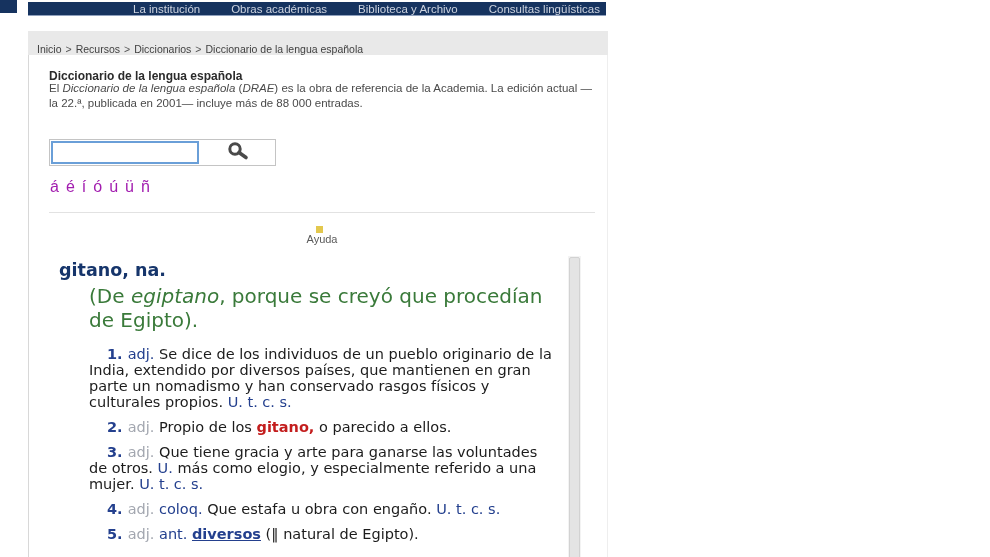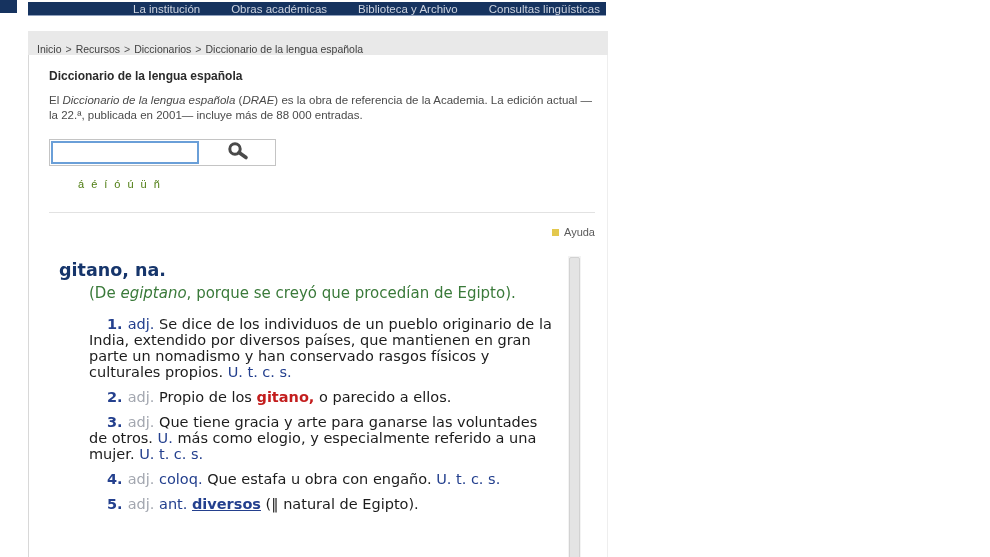--- a/index.html
+++ b/index.html
@@ -22,52 +22,52 @@
                 font-size:10.5px; color:#3f3f3f; }
   .crumb { cursor:pointer; }
   .crumb-sep { margin:0 4px; color:#555; }
 
   
   .content { position:absolute; left:28px; top:55px; width:580px; height:502px;
              background:#ffffff; border-left:1px solid #d8d8d8; border-right:1px solid #eeeeee; }
 
   .page-title { position:absolute; left:20px; top:14px; font-size:12px; font-weight:bold; color:#2b2b2b; }
 
-  .intro-text { position:absolute; left:20px; top:38px; width:543px; font-size:11.5px;
+  .intro-text { position:absolute; left:20px; top:26px; width:543px; font-size:11.5px;
                 color:#4a4a4a; line-height:15px; text-align:justify; }
   .intro-text .it { font-style:italic; }
 
   
   .search-wrap { position:absolute; left:20px; top:84px; width:227px; height:27px;
                  border:1px solid #c4c4c4; background:#fff; }
   .search-input { position:absolute; left:1px; top:1px; width:148px; height:23px;
                   border:2px solid #6a9fd8; outline:none; font-size:12px; padding:0 4px;
                   color:#222; background:#fff; }
   .search-btn { position:absolute; left:151px; top:1px; width:73px; height:23px;
                 background:#fff; border:none; cursor:pointer; display:flex;
                 align-items:center; justify-content:center; }
 
   
-  .charlist { position:absolute; left:21px; top:123px; font-size:11px; color:#4d7c0f;margin-left:28px; }
+  .charlist { position:absolute; left:21px; top:123px; font-size:16px; color:#a21caf; }
   .charlist span { margin-right:7px; cursor:pointer; }
 
   .rule { position:absolute; left:20px; top:157px; width:546px; height:1px; background:#e2e2e2; }
 
   
   .help { position:absolute; top:171px; left:20px; width:546px; display:flex;
-          justify-content:flex-end; align-items:center; font-size:11px; color:#5a5a5a; }
+          justify-content:flex-end; align-items:center; font-size:11px; color:#5a5a5a;flex-direction:column; }
   .help-bullet { width:7px; height:7px; background:#e3c84e; margin-right:5px; display:inline-block; }
   .help-label { cursor:pointer; }
 
   
   .panel { position:absolute; left:20px; top:198px; width:532px; height:304px; overflow:hidden;
            font-family:"DejaVu Sans", sans-serif; }
   .panel-inner { padding-right:22px; }
   .headword { margin:7px 0 4px 10px; font-size:17.5px; font-weight:bold; color:#16356b; }
-  .etymology { margin:2px 0 14px 40px; font-size:15px; color:#3a7a3a; }
+  .etymology { margin:2px 0 14px 40px; font-size:20px; color:#3a7a3a; }
   .etymology .it { font-style:italic; }
   .sense { margin:0 0 9px 40px; text-indent:18px; font-size:14.5px; line-height:16px; color:#1c1c1c; }
   .seg-num  { color:#24408e; font-weight:bold; }
   .seg-link { color:#24408e; }
   .seg-gray { color:#a3a7b0; }
   .seg-text { color:#1c1c1c; }
   .seg-red  { color:#c31d1d; font-weight:bold; }
   .seg-ref  { color:#24408e; font-weight:bold; text-decoration:underline; cursor:pointer; }
 
   

